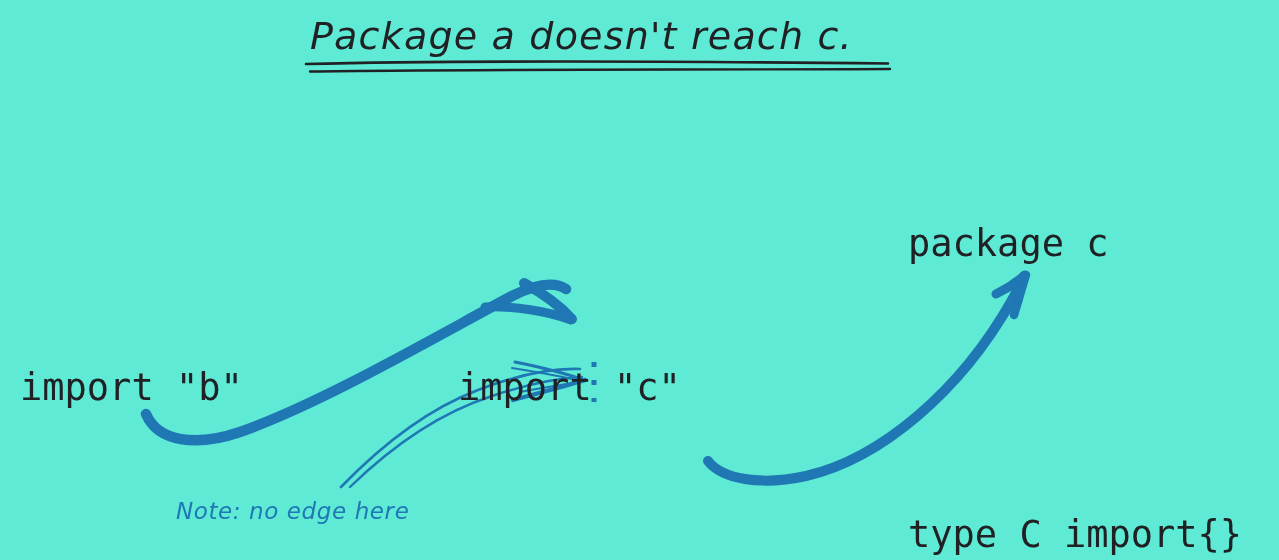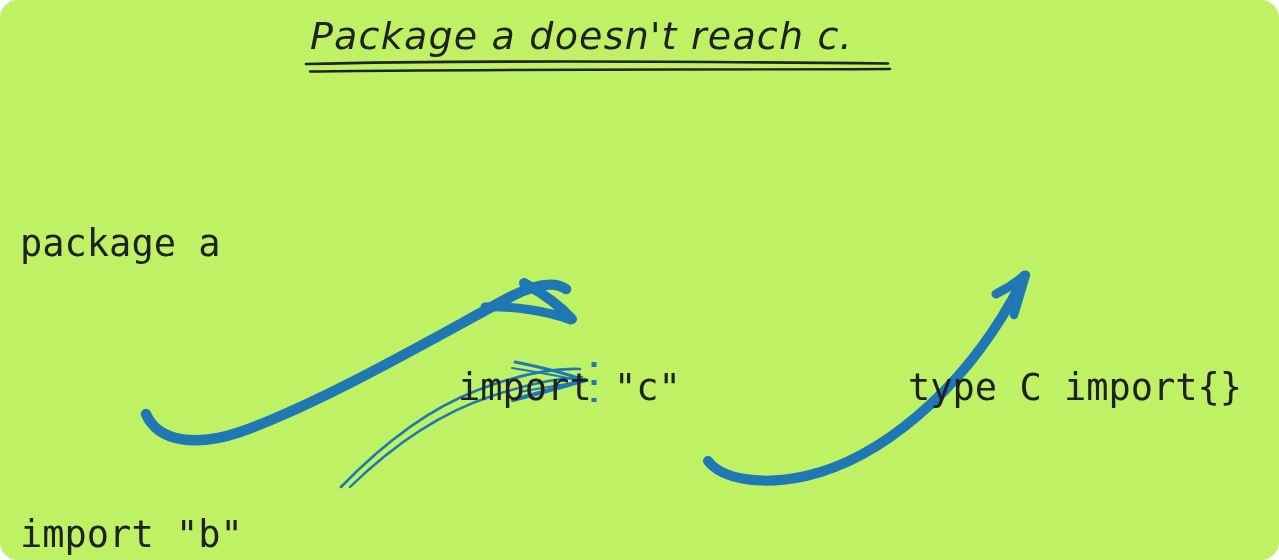--- a/index.html
+++ b/index.html
@@ -4,24 +4,23 @@
 <style>
   html, body {
     margin: 0;
     padding: 0;
     background: #ffffff;
   }
   #canvas {
     position: relative;
     width: 1279px;
     height: 560px;
-    background: #bef264;
+    background: #5eead4;
     overflow: hidden;
     font-family: "DejaVu Sans Mono", monospace;
-    border-radius: 18px;
   }
   #sketch {
     position: absolute;
     left: 0;
     top: 0;
     width: 1279px;
     height: 560px;
     pointer-events: none;
   }
 
@@ -109,36 +108,37 @@
       <path d="M 512 368 C 544 373, 568 378, 583 381" stroke="#1f77b4" stroke-width="2.2" fill="none" stroke-linecap="round"></path>
       <path d="M 513 400 C 542 392, 570 385, 585 380" stroke="#1f77b4" stroke-width="4.2" fill="none" stroke-linecap="round"></path>
       <path d="M 520 392 C 548 387, 572 383, 586 381" stroke="#1f77b4" stroke-width="2.2" fill="none" stroke-linecap="round"></path>
     </g>
 
   </svg>
 
   <div class="title">Package a doesn't reach c.</div>
 
   <div class="code-col" id="col-a">
-    <div class="line">package a</div>
     <div class="spacer"></div>
     <div class="line">import "b"</div>
     
     
     
     
   </div>
 
   <div class="code-col" id="col-b">
     <div class="spacer"></div>
     <div class="line">import "c"</div>
     
     
     
   </div>
 
   <div class="code-col" id="col-c">
+    <div class="line">package c</div>
     <div class="spacer"></div>
     <div class="line">type C import{}</div>
   </div>
 
+  <div class="note">Note: no edge here</div>
 
 </div>
 
 </body></html>

